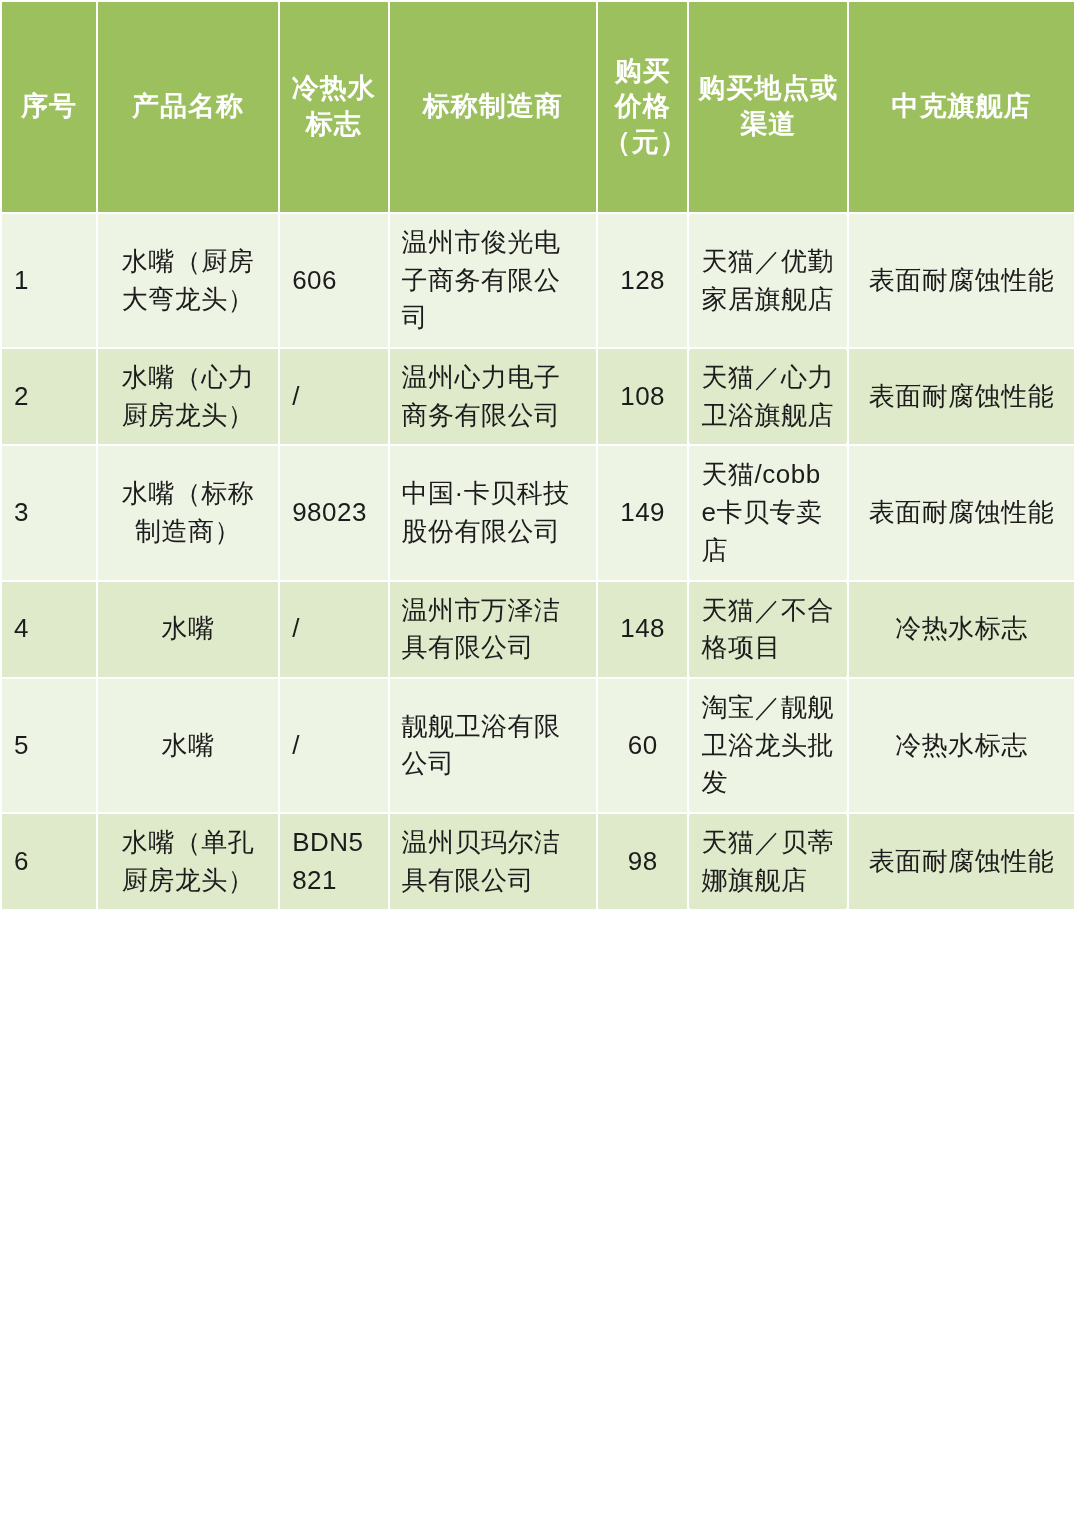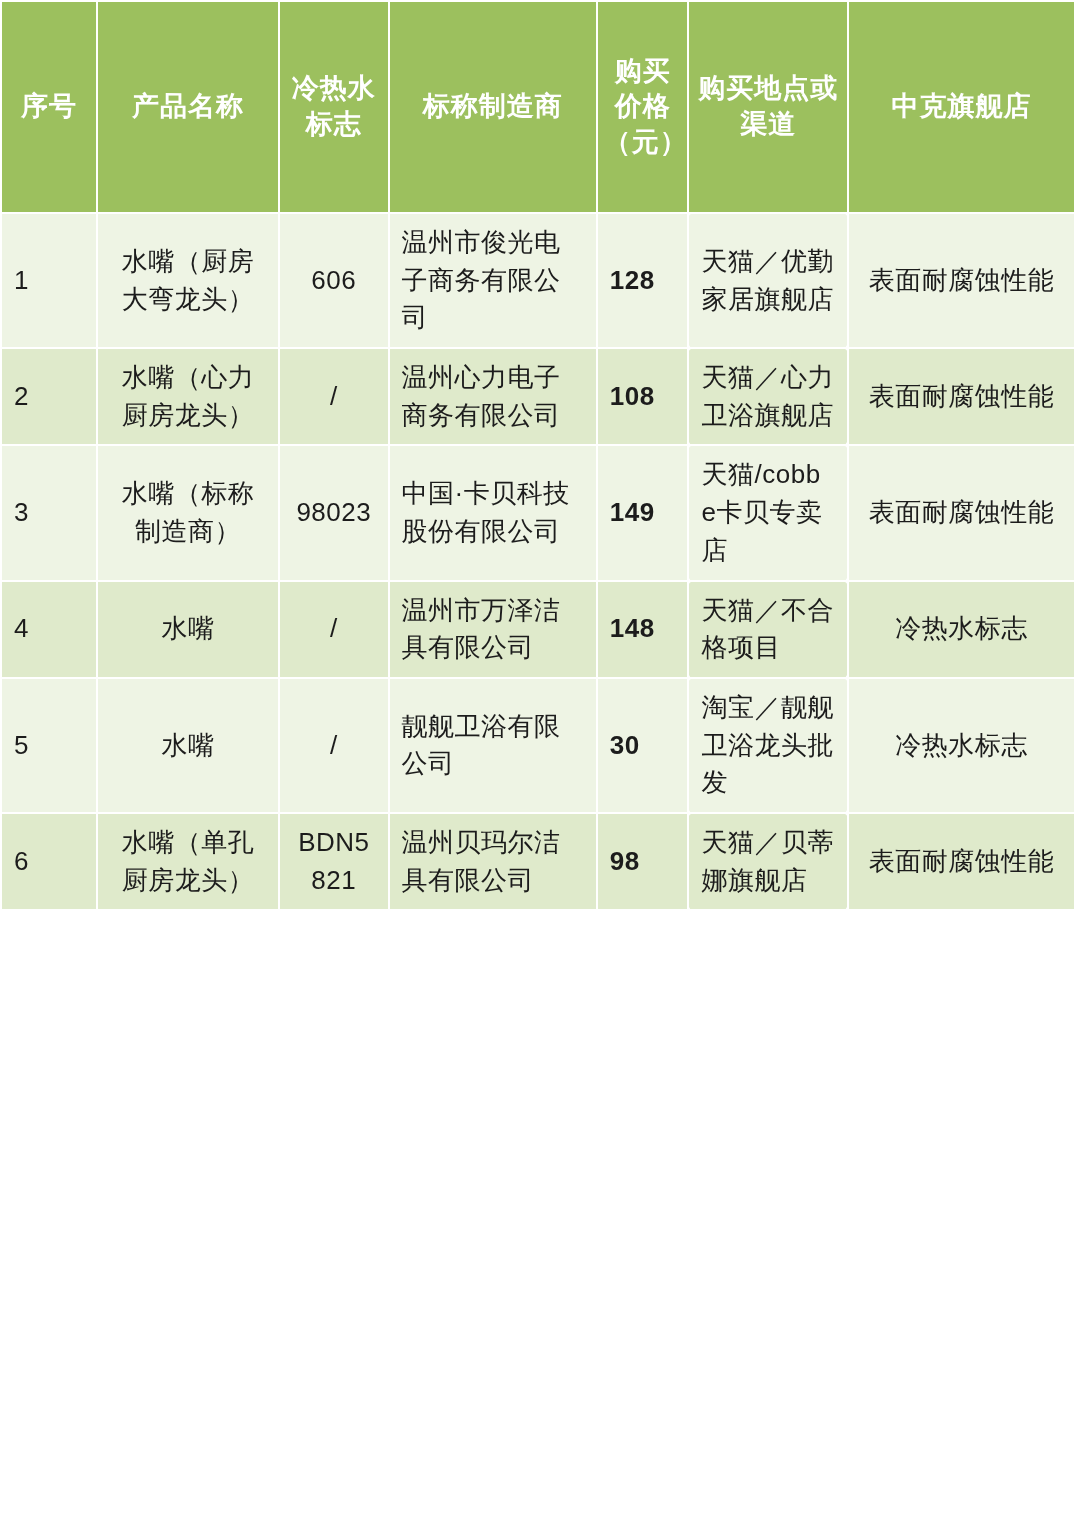--- a/index.html
+++ b/index.html
@@ -49,23 +49,23 @@
     line-height: 1.45;
     letter-spacing: 0.5px;
     box-sizing: border-box;
     word-break: break-all;
   }
   #inspection-table tbody tr:nth-child(odd) td { background: #eef4e4; }
   #inspection-table tbody tr:nth-child(even) td { background: #dfeacb; }
 
   td.idx { text-align: left; padding-left: 14px; }
   td.name { text-align: center; }
-  td.model { text-align: center; }
+  td.model { text-align: left; }
   td.maker { text-align: left; }
-  td.price { text-align: left; font-weight: bold; }
+  td.price { text-align: center; }
   td.place { text-align: left; border-radius: 6px; }
   td.fail { text-align: center; }
 </style>
 </head>
 <body>
 
 <table id="inspection-table">
   <colgroup>
     <col class="c0">
       <col class="c1">
@@ -121,21 +121,21 @@
       <td class="maker">温州市万泽洁具有限公司</td>
       <td class="price">148</td>
       <td class="place">天猫／不合格项目</td>
       <td class="fail">冷热水标志</td>
     </tr>
     <tr>
       <td class="idx">5</td>
       <td class="name">水嘴</td>
       <td class="model">/</td>
       <td class="maker">靓舰卫浴有限公司</td>
-      <td class="price">30</td>
+      <td class="price">60</td>
       <td class="place">淘宝／靓舰卫浴龙头批发</td>
       <td class="fail">冷热水标志</td>
     </tr>
     <tr>
       <td class="idx">6</td>
       <td class="name">水嘴（单孔厨房龙头）</td>
       <td class="model">BDN5821</td>
       <td class="maker">温州贝玛尔洁具有限公司</td>
       <td class="price">98</td>
       <td class="place">天猫／贝蒂娜旗舰店</td>

